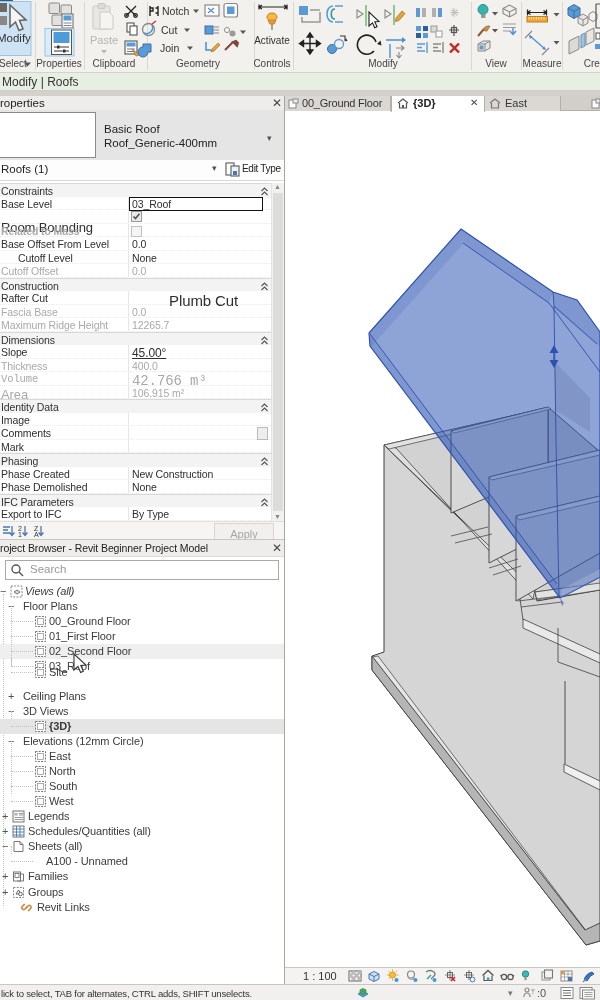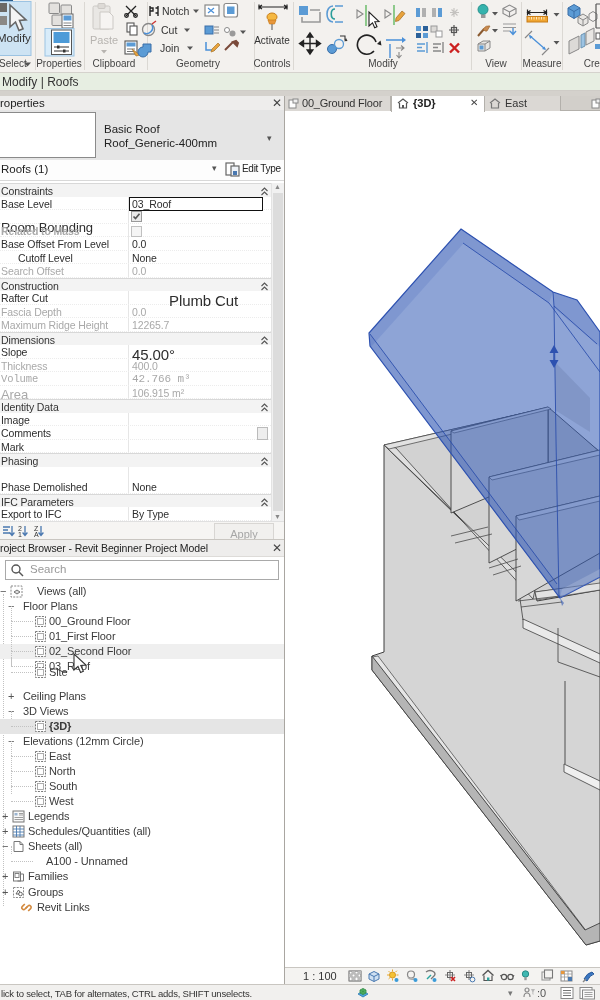--- a/index.html
+++ b/index.html
@@ -261,58 +261,58 @@
 </div>
 <div class="abs" style="left:0;top:54.0px;width:271px;height:13.50px;border-bottom:1px dotted #ececec;box-sizing:border-box;">
 <div class="t" style="left:1px;top:1px;font-size:10.5px;letter-spacing:-0.1px;color:#2e2e2e;">Base Offset From Level</div>
 <div class="t" style="left:132px;top:1px;font-size:10.5px;letter-spacing:-0.1px;color:#2e2e2e;">0.0</div>
 </div>
 <div class="abs" style="left:0;top:67.5px;width:271px;height:13.50px;border-bottom:1px dotted #ececec;box-sizing:border-box;">
 <div class="t" style="left:18px;top:1px;font-size:10.5px;letter-spacing:-0.1px;color:#2e2e2e;">Cutoff Level</div>
 <div class="t" style="left:132px;top:1px;font-size:10.5px;letter-spacing:-0.1px;color:#2e2e2e;">None</div>
 </div>
 <div class="abs" style="left:0;top:81.0px;width:271px;height:13.50px;border-bottom:1px dotted #ececec;box-sizing:border-box;">
-<div class="t" style="left:1px;top:1px;font-size:10.5px;letter-spacing:-0.1px;color:#a9a9a9;">Search Offset</div>
+<div class="t" style="left:1px;top:1px;font-size:10.5px;letter-spacing:-0.1px;color:#a9a9a9;">Cutoff Offset</div>
 <div class="t" style="left:132px;top:1px;font-size:10.5px;letter-spacing:-0.1px;color:#a9a9a9;">0.0</div>
 </div>
 <div class="abs" style="left:0;top:94.5px;width:271px;height:13.50px;background:#f3f3f3;border-top:1px solid #d8d8d8;box-sizing:border-box;">
 <div class="t" style="left:1px;top:1px;font-size:10.5px;letter-spacing:-0.1px;color:#333;">Construction</div>
 <svg class="abs" style="left:260px;top:3px;" width="9" height="9" viewBox="0 0 9 9">
           <path d="M1.5,4 L4.5,1 L7.5,4 M1.5,8 L4.5,5 L7.5,8" fill="none" stroke="#555" stroke-width="1.1"></path>
         </svg>
 </div>
 <div class="abs" style="left:0;top:108.0px;width:271px;height:13.50px;border-bottom:1px dotted #ececec;box-sizing:border-box;">
 <div class="t" style="left:1px;top:1px;font-size:10.5px;letter-spacing:-0.1px;color:#2e2e2e;">Rafter Cut</div>
 <div class="t" style="left:132px;top:1px;font-size:15px;letter-spacing:-0.1px;color:#2e2e2e;padding-left:37px;">Plumb Cut</div>
 </div>
 <div class="abs" style="left:0;top:121.5px;width:271px;height:13.50px;border-bottom:1px dotted #ececec;box-sizing:border-box;">
-<div class="t" style="left:1px;top:1px;font-size:10.5px;letter-spacing:-0.1px;color:#a9a9a9;">Fascia Depth</div>
+<div class="t" style="left:1px;top:1px;font-size:10.5px;letter-spacing:-0.1px;color:#a9a9a9;">Fascia Base</div>
 <div class="t" style="left:132px;top:1px;font-size:10.5px;letter-spacing:-0.1px;color:#a9a9a9;">0.0</div>
 </div>
 <div class="abs" style="left:0;top:135.0px;width:271px;height:13.50px;border-bottom:1px dotted #ececec;box-sizing:border-box;">
 <div class="t" style="left:1px;top:1px;font-size:10.5px;letter-spacing:-0.1px;color:#a9a9a9;">Maximum Ridge Height</div>
 <div class="t" style="left:132px;top:1px;font-size:10.5px;letter-spacing:-0.1px;color:#a9a9a9;">12265.7</div>
 </div>
 <div class="abs" style="left:0;top:148.5px;width:271px;height:13.50px;background:#f3f3f3;border-top:1px solid #d8d8d8;box-sizing:border-box;">
 <div class="t" style="left:1px;top:1px;font-size:10.5px;letter-spacing:-0.1px;color:#333;">Dimensions</div>
 <svg class="abs" style="left:260px;top:3px;" width="9" height="9" viewBox="0 0 9 9">
           <path d="M1.5,4 L4.5,1 L7.5,4 M1.5,8 L4.5,5 L7.5,8" fill="none" stroke="#555" stroke-width="1.1"></path>
         </svg>
 </div>
 <div class="abs" style="left:0;top:162.0px;width:271px;height:13.50px;border-bottom:1px dotted #ececec;box-sizing:border-box;">
 <div class="t" style="left:1px;top:1px;font-size:10.5px;letter-spacing:-0.1px;color:#2e2e2e;">Slope</div>
-<div class="t" style="left:132px;top:1px;font-size:15px;letter-spacing:-0.1px;color:#2e2e2e;">45.00°</div>
+<div class="t" style="left:132px;top:1px;font-size:12px;letter-spacing:-0.1px;color:#2e2e2e;text-decoration:underline;">45.00°</div>
 </div>
 <div class="abs" style="left:0;top:175.5px;width:271px;height:13.50px;border-bottom:1px dotted #ececec;box-sizing:border-box;">
 <div class="t" style="left:1px;top:1px;font-size:10.5px;letter-spacing:-0.1px;color:#a9a9a9;">Thickness</div>
 <div class="t" style="left:132px;top:1px;font-size:10.5px;letter-spacing:-0.1px;color:#a9a9a9;">400.0</div>
 </div>
 <div class="abs" style="left:0;top:189.0px;width:271px;height:13.50px;border-bottom:1px dotted #ececec;box-sizing:border-box;font-family:Liberation Mono, monospace;">
 <div class="t" style="left:1px;top:1px;font-size:10.5px;letter-spacing:-0.1px;color:#a9a9a9;">Volume</div>
-<div class="t" style="left:132px;top:1px;font-size:11px;letter-spacing:-0.1px;color:#a9a9a9;">42.766 m³</div>
+<div class="t" style="left:132px;top:1px;font-size:14px;letter-spacing:-0.1px;color:#a9a9a9;">42.766 m³</div>
 </div>
 <div class="abs" style="left:0;top:202.5px;width:271px;height:13.50px;border-bottom:1px dotted #ececec;box-sizing:border-box;">
 <div class="t" style="left:1px;top:1px;font-size:13px;letter-spacing:-0.1px;color:#a9a9a9;">Area</div>
 <div class="t" style="left:132px;top:1px;font-size:10.5px;letter-spacing:-0.1px;color:#a9a9a9;">106.915 m²</div>
 </div>
 <div class="abs" style="left:0;top:216.0px;width:271px;height:13.50px;background:#f3f3f3;border-top:1px solid #d8d8d8;box-sizing:border-box;">
 <div class="t" style="left:1px;top:1px;font-size:10.5px;letter-spacing:-0.1px;color:#333;">Identity Data</div>
 <svg class="abs" style="left:260px;top:3px;" width="9" height="9" viewBox="0 0 9 9">
           <path d="M1.5,4 L4.5,1 L7.5,4 M1.5,8 L4.5,5 L7.5,8" fill="none" stroke="#555" stroke-width="1.1"></path>
         </svg>
@@ -325,20 +325,24 @@
 <div class="abs" style="left:257px;top:1px;width:9px;height:11px;background:#eee;border:1px solid #bbb;"></div>
 </div>
 <div class="abs" style="left:0;top:256.5px;width:271px;height:13.50px;border-bottom:1px dotted #ececec;box-sizing:border-box;">
 <div class="t" style="left:1px;top:1px;font-size:10.5px;letter-spacing:-0.1px;color:#2e2e2e;">Mark</div>
 </div>
 <div class="abs" style="left:0;top:270.0px;width:271px;height:13.50px;background:#f3f3f3;border-top:1px solid #d8d8d8;box-sizing:border-box;">
 <div class="t" style="left:1px;top:1px;font-size:10.5px;letter-spacing:-0.1px;color:#333;">Phasing</div>
 <svg class="abs" style="left:260px;top:3px;" width="9" height="9" viewBox="0 0 9 9">
           <path d="M1.5,4 L4.5,1 L7.5,4 M1.5,8 L4.5,5 L7.5,8" fill="none" stroke="#555" stroke-width="1.1"></path>
         </svg>
+</div>
+<div class="abs" style="left:0;top:283.5px;width:271px;height:13.50px;border-bottom:1px dotted #ececec;box-sizing:border-box;">
+<div class="t" style="left:1px;top:1px;font-size:10.5px;letter-spacing:-0.1px;color:#2e2e2e;">Phase Created</div>
+<div class="t" style="left:132px;top:1px;font-size:10.5px;letter-spacing:-0.1px;color:#2e2e2e;">New Construction</div>
 </div>
 <div class="abs" style="left:0;top:297.0px;width:271px;height:13.50px;border-bottom:1px dotted #ececec;box-sizing:border-box;">
 <div class="t" style="left:1px;top:1px;font-size:10.5px;letter-spacing:-0.1px;color:#2e2e2e;">Phase Demolished</div>
 <div class="t" style="left:132px;top:1px;font-size:10.5px;letter-spacing:-0.1px;color:#2e2e2e;">None</div>
 </div>
 <div class="abs" style="left:0;top:310.5px;width:271px;height:13.50px;background:#f3f3f3;border-top:1px solid #d8d8d8;box-sizing:border-box;">
 <div class="t" style="left:1px;top:1px;font-size:10.5px;letter-spacing:-0.1px;color:#333;">IFC Parameters</div>
 <svg class="abs" style="left:260px;top:3px;" width="9" height="9" viewBox="0 0 9 9">
           <path d="M1.5,4 L4.5,1 L7.5,4 M1.5,8 L4.5,5 L7.5,8" fill="none" stroke="#555" stroke-width="1.1"></path>
         </svg>
@@ -391,21 +395,21 @@
  </div>
 
  <div class="abs" id="tree" style="left:0;top:484px;width:284px;height:400px;background:#fff;">
 <div class="abs" style="left:3px;top:14px;width:1px;height:312px;border-left:1px dotted #c2c2c2;"></div>
 <div class="abs" style="left:0;top:3.50px;width:284px;height:15px;">
         <div class="t" style="left:0px;top:1px;font-size:11px;color:#555;">−</div>
         <svg class="abs" style="left:10px;top:1px;" width="13" height="13" viewBox="0 0 13 13">
           <rect x="1" y="1" width="11" height="11" fill="#fff" stroke="#888" stroke-dasharray="2,1.2" stroke-width="1"></rect>
           <path d="M4,7 l3,-2 3,2 -3,2 z" fill="#ddd" stroke="#555" stroke-width="0.8"></path>
         </svg>
-        <div class="t" style="left:37px;top:1px;font-size:11px;letter-spacing:-0.1px;color:#3b3b3b;font-weight:normal;">Views (all)</div>
+        <div class="t" style="left:25px;top:1px;font-size:11px;letter-spacing:-0.1px;color:#3b3b3b;font-weight:normal;font-style:italic;">Views (all)</div>
       </div>
 <div class="abs" style="left:0;top:18.55px;width:284px;height:15px;">
         <div class="t" style="left:8px;top:1px;font-size:11px;color:#555;">−</div>
         <div class="t" style="left:23px;top:1px;font-size:11px;letter-spacing:-0.1px;color:#3b3b3b;font-weight:normal;">Floor Plans</div>
       </div>
 <div class="abs" style="left:0;top:33.60px;width:284px;height:15px;">
         <div class="abs" style="left:11px;top:7px;width:22px;height:1px;border-top:1px dotted #c2c2c2;"></div>
         <div class="abs" style="left:11px;top:-8px;width:1px;height:15px;border-left:1px dotted #c2c2c2;"></div>
         <svg class="abs" style="left:34px;top:1px;" width="13" height="13" viewBox="0 0 13 13">
           <rect x="1.5" y="1.5" width="10" height="10" fill="#fff" stroke="#777" stroke-dasharray="2,1.2" stroke-width="1"></rect>

